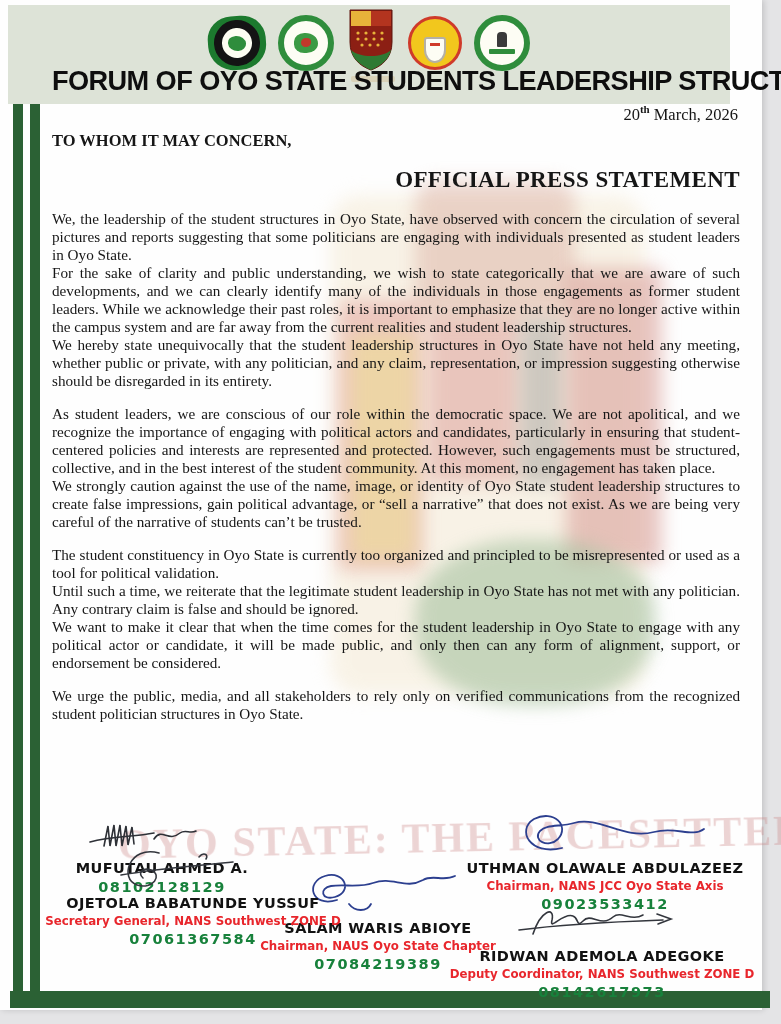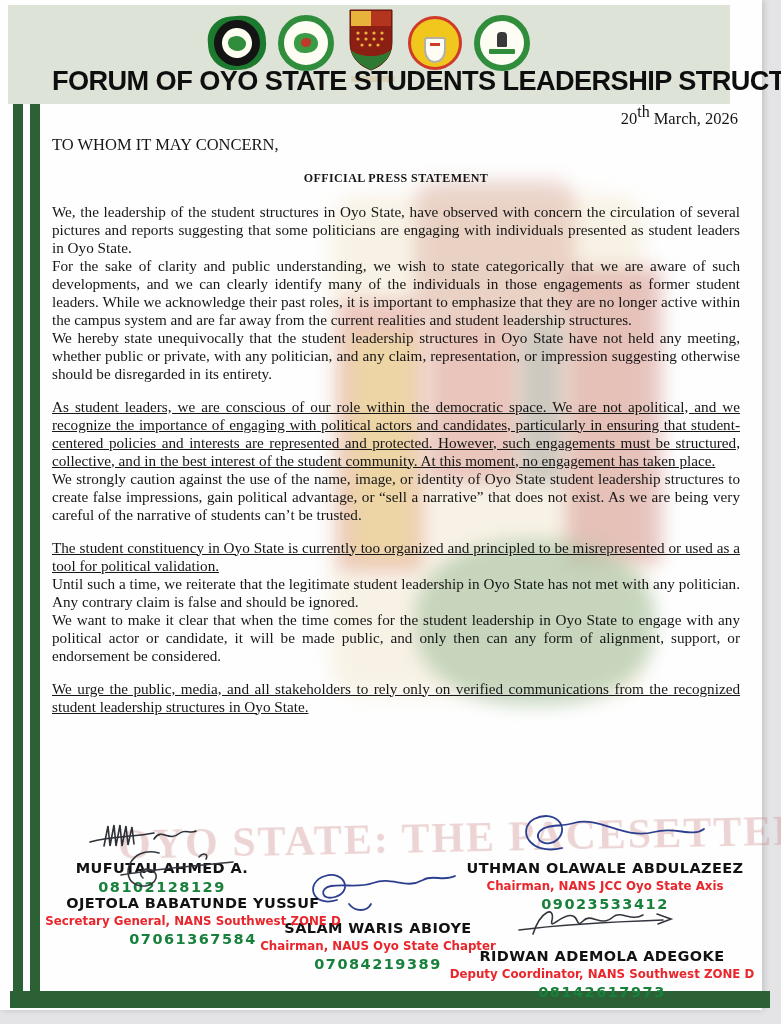--- a/index.html
+++ b/index.html
@@ -61,27 +61,27 @@
   .wm-tower  { left:520px; top:320px; width:44px; height:165px; background:#b7b2ab; opacity:.65; border-radius:8px; }
   .wm-redR   { left:566px; top:268px; width:96px; height:295px; background:#d79a94; opacity:.55; }
   .wm-green  { left:415px; top:540px; width:240px; height:165px; background:#a6c2a0; opacity:.6; border-radius:45%; }
   .wm-text { position:absolute; left:118px; top:814px; width:640px; white-space:nowrap;
              font-family:"Liberation Serif", serif; font-weight:700; font-size:42px; letter-spacing:2px;
              color:#c97f7f; opacity:.32; transform:rotate(-1.2deg); filter:blur(0.4px); }
 
   
   .content { position:absolute; left:52px; top:103px; width:688px; z-index:2; color:#161616; }
   .date-line { text-align:right; font-size:16.5px; padding-right:2px; }
-  .date-line sup { font-size:16px; }
+  .date-line sup { font-size:11px;font-weight:bold; }
   .date-rest { margin-left:4px; }
-  .salutation { margin-top:6px; font-size:16.5px; }
-  .heading { margin-top:16px; margin-bottom:17px; text-align:center; font-weight:700;
-             font-size:12px; letter-spacing:.4px; }
+  .salutation { margin-top:6px; font-size:16.5px;font-weight:bold; }
+  .heading { margin-top:16px; margin-bottom:17px; text-align:right; font-weight:700;
+             font-size:23px; letter-spacing:.4px; }
   .bodytext p { font-size:15.2px; line-height:18px; text-align:justify; }
-  .bodytext p.gap { margin-top:15px;text-decoration:underline; }
+  .bodytext p.gap { margin-top:15px; }
 
   
   .sig { position:absolute; z-index:3; display:flex; flex-direction:column; align-items:center; text-align:right; }
   .sig svg { display:block; }
   .sig-name  { font-family:"DejaVu Sans", sans-serif; font-weight:700; font-size:14.5px;
                letter-spacing:.4px; color:#121212; margin-top:2px; white-space:nowrap; }
   .sig-title { font-family:"DejaVu Sans", sans-serif; font-weight:700; font-size:11.8px;
                color:#e8262c; margin-top:3px; white-space:nowrap; }
   .sig-phone { font-family:"DejaVu Sans", sans-serif; font-weight:700; font-size:14.5px;
                letter-spacing:1.5px; color:#17813b; margin-top:3px; }
@@ -174,21 +174,21 @@
       <div class="heading">OFFICIAL PRESS STATEMENT</div>
       <div class="bodytext">
         <p>We, the leadership of the student structures in Oyo State, have observed with concern the circulation of several pictures and reports suggesting that some politicians are engaging with individuals presented as student leaders in Oyo State.</p>
         <p>For the sake of clarity and public understanding, we wish to state categorically that we are aware of such developments, and we can clearly identify many of the individuals in those engagements as former student leaders. While we acknowledge their past roles, it is important to emphasize that they are no longer active within the campus system and are far away from the current realities and student leadership structures.</p>
         <p>We hereby state unequivocally that the student leadership structures in Oyo State have not held any meeting, whether public or private, with any politician, and any claim, representation, or impression suggesting otherwise should be disregarded in its entirety.</p>
         <p class="gap">As student leaders, we are conscious of our role within the democratic space. We are not apolitical, and we recognize the importance of engaging with political actors and candidates, particularly in ensuring that student-centered policies and interests are represented and protected. However, such engagements must be structured, collective, and in the best interest of the student community. At this moment, no engagement has taken place.</p>
         <p>We strongly caution against the use of the name, image, or identity of Oyo State student leadership structures to create false impressions, gain political advantage, or “sell a narrative” that does not exist. As we are being very careful of the narrative of students can’t be trusted.</p>
         <p class="gap">The student constituency in Oyo State is currently too organized and principled to be misrepresented or used as a tool for political validation.</p>
         <p>Until such a time, we reiterate that the legitimate student leadership in Oyo State has not met with any politician. Any contrary claim is false and should be ignored.</p>
         <p>We want to make it clear that when the time comes for the student leadership in Oyo State to engage with any political actor or candidate, it will be made public, and only then can any form of alignment, support, or endorsement be considered.</p>
-        <p class="gap">We urge the public, media, and all stakeholders to rely only on verified communications from the recognized student leadership structures in Oyo State.</p>
+        <p class="gap">We urge the public, media, and all stakeholders to rely only on verified communications from the recognized student politician structures in Oyo State.</p>
       </div>
     </div>
 
     <div class="sig sig-mufutau">
       <svg width="160" height="40" viewBox="0 0 160 40">
         <g fill="none" stroke="#2e3137" stroke-width="1.6" stroke-linecap="round">
           <path d="M22 28 L26 8 L28 28 L32 7 L34 28 L38 7 L40 28 L44 8 L46 27 L50 9 L52 26"></path>
           <path d="M8 24 C30 18 52 19 72 15"></path>
           <path d="M72 21 C80 9 86 25 98 15 C103 11 108 16 114 13"></path>
         </g>

